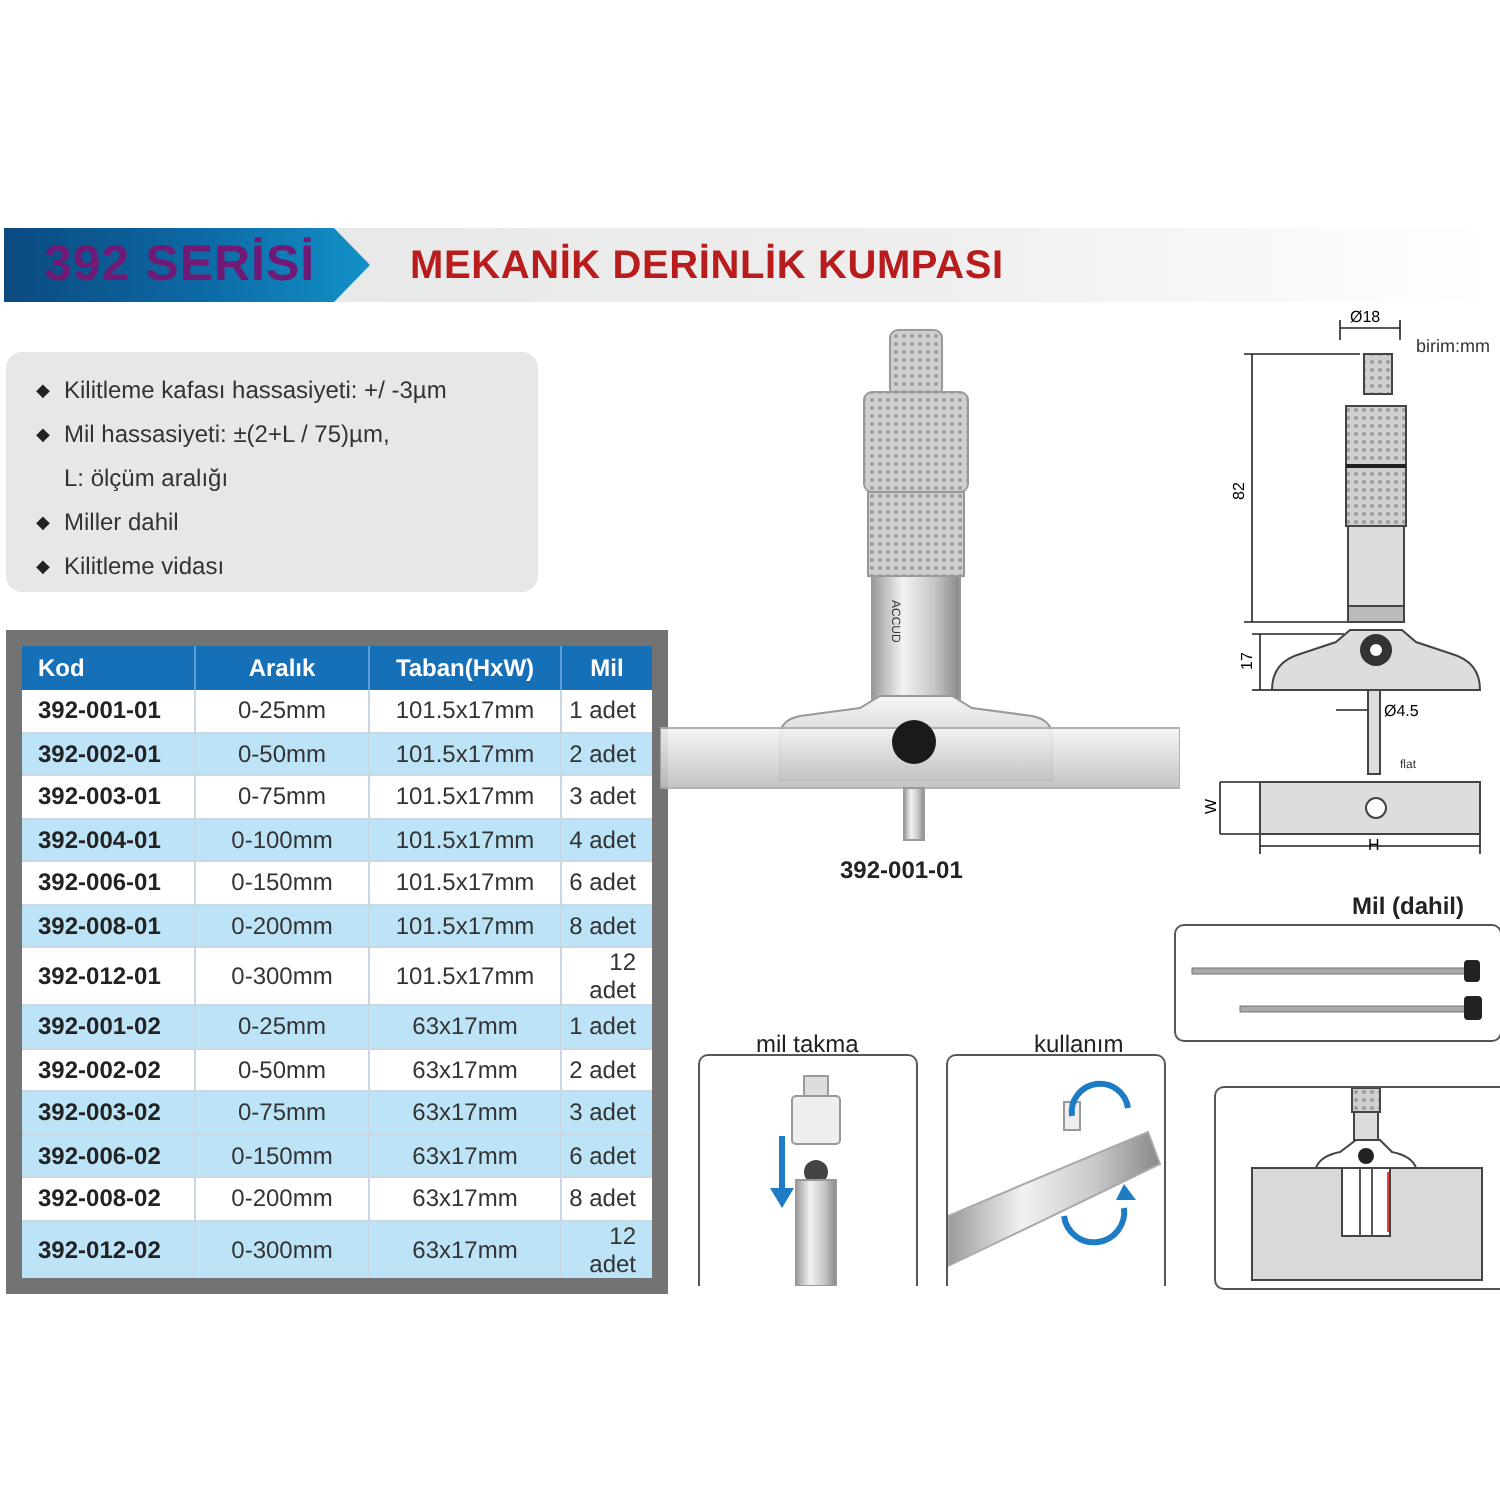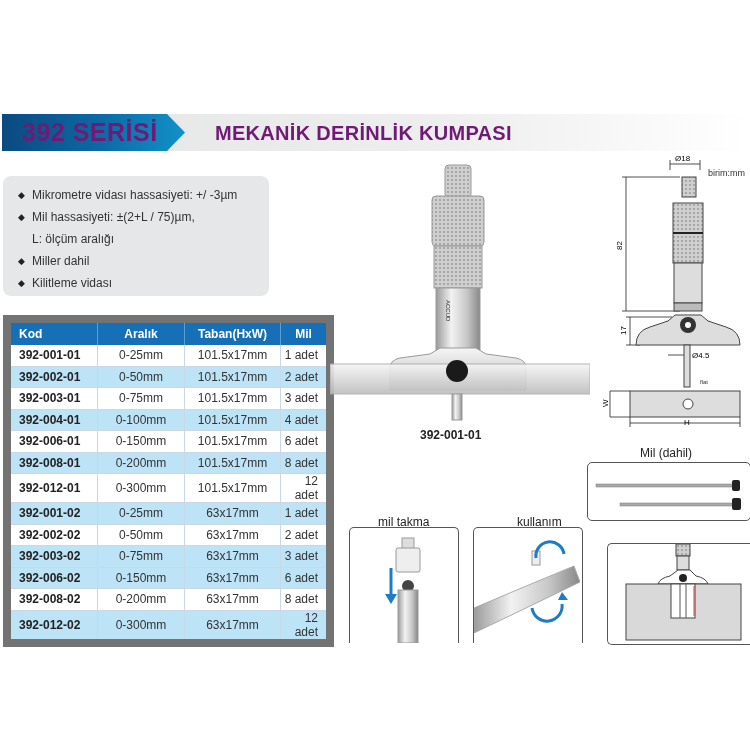--- a/index.html
+++ b/index.html
@@ -2,21 +2,21 @@
 <html><head>
 <meta charset="utf-8">
 <style>
   html,body{margin:0;padding:0;background:#fff;}
   body{width:750px;height:750px;position:relative;overflow:hidden;font-family:"Liberation Sans",sans-serif;color:#222;}
   .abs{position:absolute;}
   
   .hdr-band{left:2px;top:114px;width:748px;height:37px;background:linear-gradient(90deg,#e4e5e6 0%,#eeeeee 60%,#ffffff 100%);}
   .hdr-blue{left:2px;top:114px;width:183px;height:37px;background:linear-gradient(90deg,#0b4a80 0%,#0d6aa6 55%,#1291c8 100%);clip-path:polygon(0 0,165px 0,183px 50%,165px 100%,0 100%);}
   .series{left:22px;top:116px;font-size:25px;font-weight:bold;color:#701a75;letter-spacing:0.5px;line-height:33px;}
-  .title{left:215px;top:118px;font-size:20px;font-weight:bold;color:#701a75;line-height:30px;letter-spacing:0.3px;}
+  .title{left:205px;top:118px;font-size:20px;font-weight:bold;color:#b91c1c;line-height:30px;letter-spacing:0.3px;}
   
   .feat{left:3px;top:176px;width:266px;height:120px;background:#e6e7e8;border-radius:8px;}
   .feat ul{list-style:none;margin:0;padding:8px 0 0 15px;}
   .feat li{font-size:12px;color:#333;line-height:22px;position:relative;padding-left:14px;}
   .feat li .b{position:absolute;left:0;top:0;font-size:9px;color:#222;}
   
   .tbl{left:3px;top:315px;width:331px;border:8px solid #737373;border-collapse:collapse;background:#fff;}
   .tbl th{background:#1570b8;color:#fff;font-size:12px;font-weight:bold;height:22px;padding:0;border-right:1px solid #5a9fd4;}
   .tbl th:first-child{text-align:left;padding-left:8px;}
   .tbl td{font-size:12px;height:20.5px;padding:0;border-right:1px solid #c9d8e4;border-bottom:1px solid #c9d8e4;text-align:center;color:#333;}
@@ -34,21 +34,21 @@
 </head>
 <body>
 
 <div class="abs hdr-band"></div>
 <div class="abs hdr-blue"></div>
 <div class="abs series">392 SERİSİ</div>
 <div class="abs title">MEKANİK DERİNLİK KUMPASI</div>
 
 <div class="abs feat">
   <ul>
-    <li><span class="b">◆</span><span>Mikrometre vidası hassasiyeti: +/ -3µm</span></li>
+    <li><span class="b">◆</span><span>Kilitleme kafası hassasiyeti: +/ -3µm</span></li>
     <li><span class="b">◆</span><span>Mil hassasiyeti: ±(2+L / 75)µm,</span></li>
     <li><span>L: ölçüm aralığı</span></li>
     <li><span class="b">◆</span><span>Miller dahil</span></li>
     <li><span class="b">◆</span><span>Kilitleme vidası</span></li>
   </ul>
 </div>
 
 <table class="abs tbl">
   <thead>
     <tr>
@@ -202,21 +202,21 @@
   <text x="75" y="6" class="sm">Ø18</text>
   <text x="22" y="95" class="sm" transform="rotate(-90 22 95)">82</text>
   <text x="26" y="180" class="sm" transform="rotate(-90 26 180)">17</text>
   <text x="92" y="203" class="sm">Ø4.5</text>
   <text x="100" y="229" font-size="6" fill="#333">flat</text>
   <text x="8" y="252" class="sm" transform="rotate(-90 8 252)">W</text>
   <text x="84" y="270" class="sm">H</text>
 </svg>
 <div class="abs unit">birim:mm</div>
 
-<div class="abs plabel" style="left:640px;top:446px;font-weight:normal;">Mil (dahil)</div>
+<div class="abs plabel" style="left:676px;top:446px;font-weight:bold;">Mil (dahil)</div>
 <div class="abs panel" style="left:587px;top:462px;width:162px;height:57px;">
   <svg width="162" height="57">
     <rect x="8" y="21" width="138" height="3" fill="#aaa" stroke="#777" stroke-width="0.5"></rect>
     <rect x="144" y="17" width="8" height="11" rx="2" fill="#222"></rect>
     <rect x="32" y="40" width="114" height="3" fill="#aaa" stroke="#777" stroke-width="0.5"></rect>
     <rect x="144" y="35" width="9" height="12" rx="2" fill="#222"></rect>
   </svg>
 </div>
 
 <div class="abs plabel" style="left:378px;top:515px;">mil takma</div>

